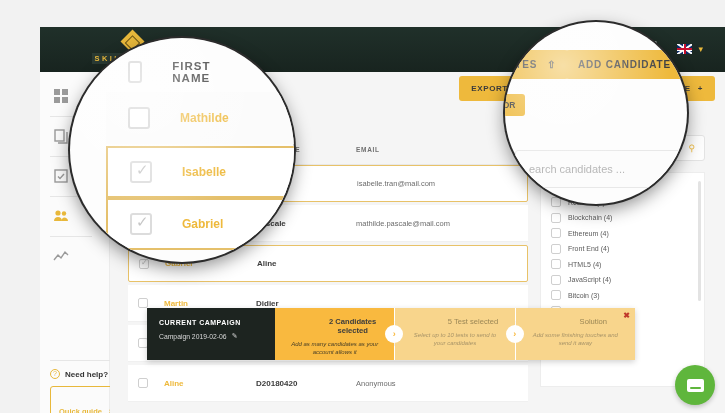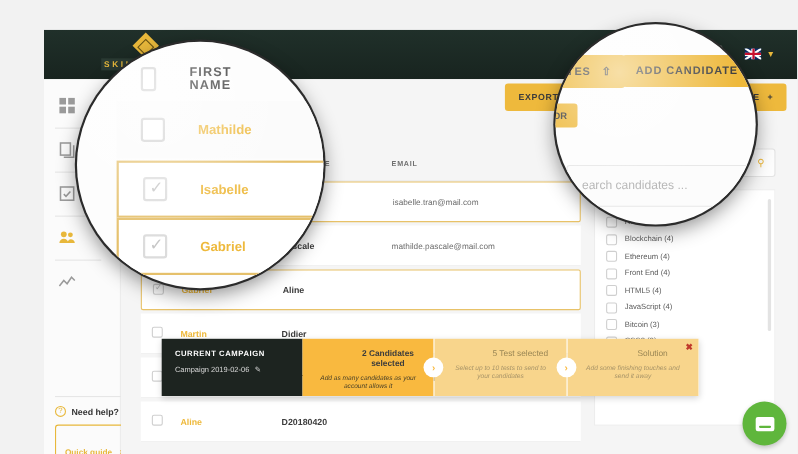--- a/index.html
+++ b/index.html
@@ -529,20 +529,21 @@
           <div class="col-chk"><span class="chk"></span></div>
           <div class="cell-first col-first">Aline</div>
           <div class="cell-last col-last">MIRTIMAN</div>
           <div class="cell-email col-email">amirtimancinelli@gmail.com</div>
         </div>
 
         <div class="row">
           <div class="col-chk"><span class="chk"></span></div>
           <div class="cell-first col-first">Aline</div>
           <div class="cell-last col-last">D20180420</div>
+          <div class="cell-email col-email">Anonymous</div>
         </div>
       </div>
 
       <div class="filter-panel">
         <div class="filter-item">
             <span class="chk"></span>
             <span class="filter-label">Node.js (5)</span>
           </div>
         <div class="filter-item">
             <span class="chk"></span>

